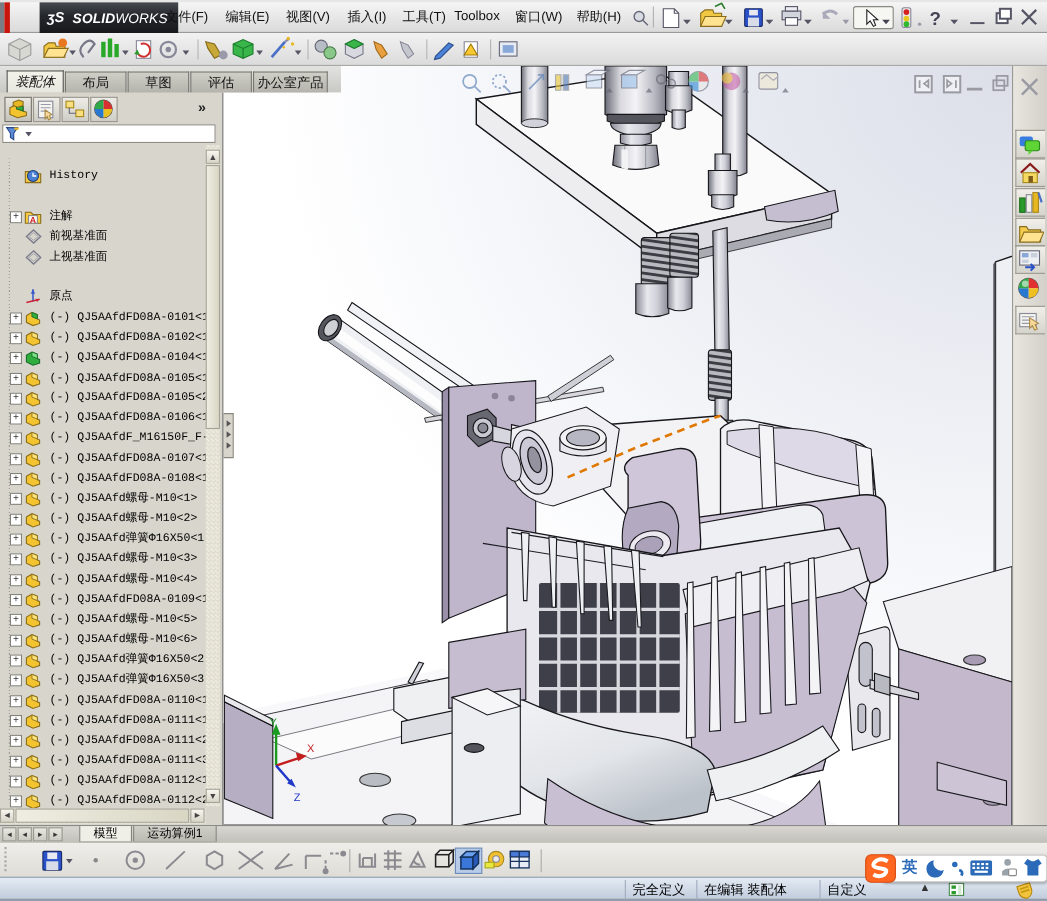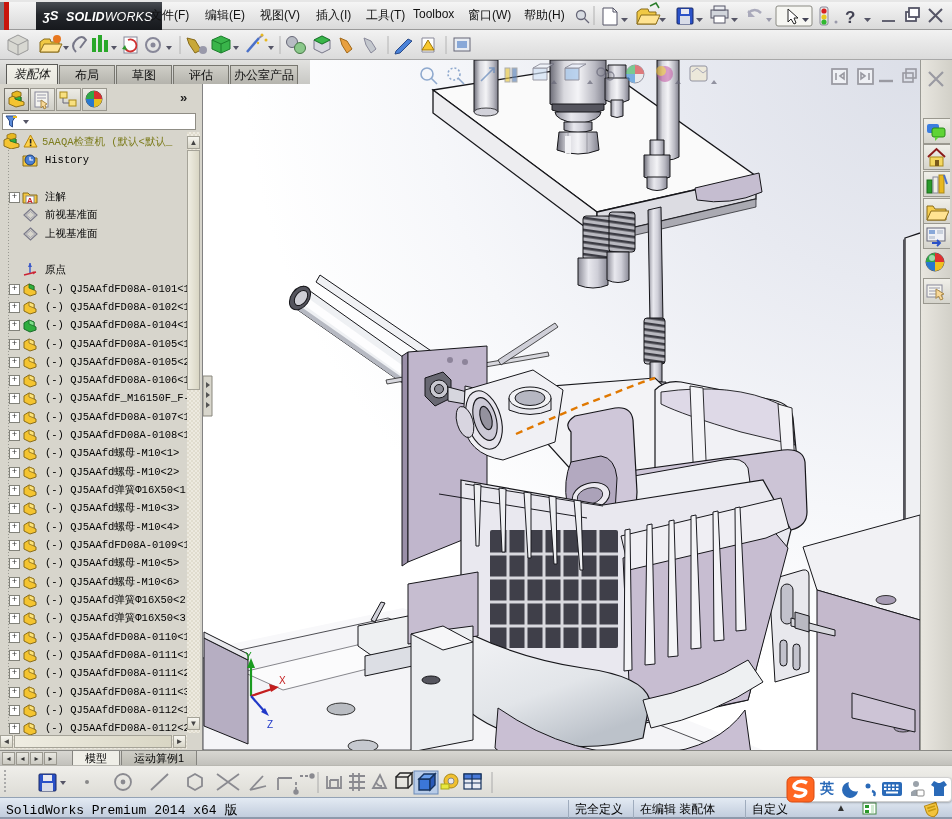--- a/index.html
+++ b/index.html
@@ -547,29 +547,20 @@
           <path d="M3 10 A8 8 0 0 1 11 2 L11 10 Z" fill="#30a848"></path>
         </svg></div>
     <div class="abs" style="left:180px;top:6px;font-size:13px;font-weight:bold;color:#222;">»</div>
     <div class="abs" id="filterbox"><svg width="30" height="15" viewBox="0 0 30 15">
           <path d="M3 2 L13 2 L9.5 7 L9.5 13 L6.5 11 L6.5 7 Z" fill="#5a8ad8" stroke="#2a4a88"></path>
           <path d="M10 3 L14 3" stroke="#e8b820" stroke-width="2"></path>
           <path d="M20 6 l3 4 l3 -4 Z" fill="#556"></path>
         </svg></div>
     <div class="abs" id="treewrap">
         <div style="position:absolute;left:8px;top:12px;width:1px;height:585px;background:repeating-linear-gradient(#9a9a92 0 1px,transparent 1px 3px);"></div>
-<div class="trow" style="top:1px;">
-          <svg class="icA" width="20" height="16" viewBox="0 0 20 16">
-            <use href="#sym-asmroot"></use>
-          </svg>
-          <svg class="icW" width="15" height="14" viewBox="0 0 15 14">
-            <use href="#sym-warn"></use>
-          </svg>
-          <span class="roottxt">5AAQA检查机  (默认&lt;默认_</span>
-        </div>
 <div class="trow" style="top:19px;">
           <svg class="ic" width="17" height="16" viewBox="0 0 17 16">
             <use href="#sym-hist"></use>
           </svg>
           <span class="ttxt">History</span>
         </div>
 <div class="trow" style="top:56px;">
           <span class="plus">+</span>
           <svg class="ic" width="17" height="16" viewBox="0 0 17 16">
             <use href="#sym-anno"></use>
@@ -880,21 +871,20 @@
 </g>
 <g stroke="#16335e" stroke-width="1.2">
  <rect x="464" y="8" width="17" height="15" fill="#e8ecf4"></rect>
  <rect x="464" y="8" width="17" height="5" fill="#4a7ad8"></rect>
  <path d="M464 17 h17 M472 8 v15"></path>
 </g>
 <path d="M492 6 L492 27" stroke="#aaa"></path>
 </svg></div>
 
   <div class="abs" id="statusbar">
-    <div class="abs" style="left:6px;top:3px;font-family:'Liberation Mono',monospace;font-size:13px;">SolidWorks Premium 2014 x64 版</div>
     <div class="sfield" style="left:568px;">完全定义</div>
     <div class="sfield" style="left:633px;text-align:center;">在编辑 装配体</div>
     <div class="sfield" style="left:745px;">自定义</div>
     <div class="abs" style="left:836px;top:4px;font-size:10px;color:#333;">▲</div>
     <svg class="abs" style="left:862px;top:4px" width="16" height="14" viewBox="0 0 16 14">
         <rect x="1" y="1" width="13" height="11" fill="#fff" stroke="#448844"></rect>
         <rect x="3" y="3" width="4" height="3" fill="#2a9a2a"></rect>
         <rect x="3" y="8" width="4" height="3" fill="#2a9a2a"></rect>
         <rect x="9" y="3" width="3" height="8" fill="#cfead0"></rect>
       </svg>

